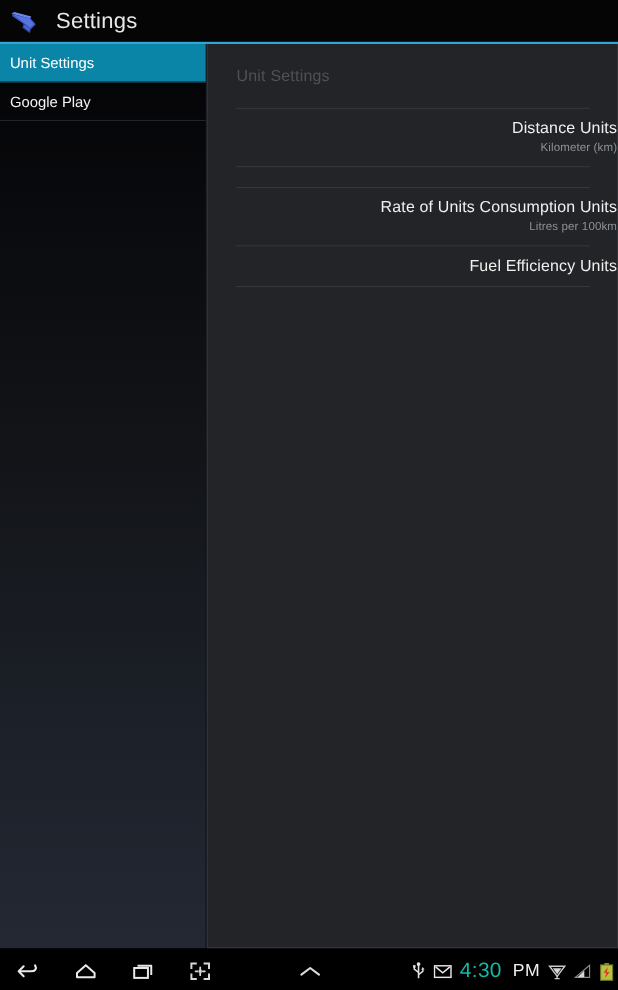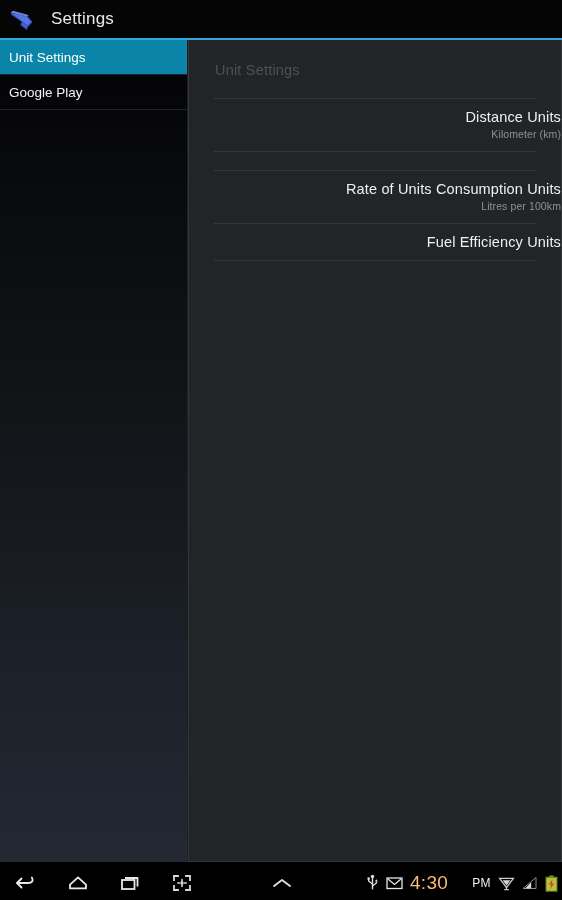--- a/index.html
+++ b/index.html
@@ -12,21 +12,21 @@
   #screen { position:relative; width:562px; height:900px; background:#000; }
 
   
   .actionbar {
     position:absolute; top:0; left:0; width:562px; height:38px;
     background:#050505;
     display:flex; align-items:center;
   }
   .app-icon { width:34px; height:30px; margin-left:8px; display:block; }
   .app-title {
-    color:#e8e8e8; font-size:17px; margin-left:9px;
+    color:#e8e8e8; font-size:20px; margin-left:9px;
     letter-spacing:.2px; font-weight:400;
   }
   .accent-line {
     position:absolute; top:38px; left:0; width:562px; height:2px;
     background:#31a6d8;
   }
 
   
   .content-area {
     position:absolute; top:40px; left:0; width:473px; height:822px;
@@ -76,22 +76,22 @@
   }
   .navbtn svg { display:block; }
   .nav-chevron { position:absolute; left:258px; top:0; width:48px; height:34px;
                  display:flex; align-items:center; justify-content:center; }
 
   .statusbar {
     position:absolute; right:4px; top:0; height:34px;
     display:flex; align-items:center; gap:7px;
   }
   .sb-ic { display:flex; align-items:center; }
-  .clock { color:#fdba74; font-size:19px; letter-spacing:.3px; }
-  .ampm { color:#f0f0f0; font-size:12px; margin-left:17px; letter-spacing:.4px; }
+  .clock { color:#14b8a6; font-size:19px; letter-spacing:.3px; }
+  .ampm { color:#f0f0f0; font-size:16px; margin-left:3px; letter-spacing:.4px; }
 </style>
 </head>
 <body>
 
 <div id="screen">
 
   <div class="actionbar">
     <span class="app-icon">
       <svg width="34" height="30" viewBox="0 0 34 30">
         <g transform="rotate(-8 17 15)">

